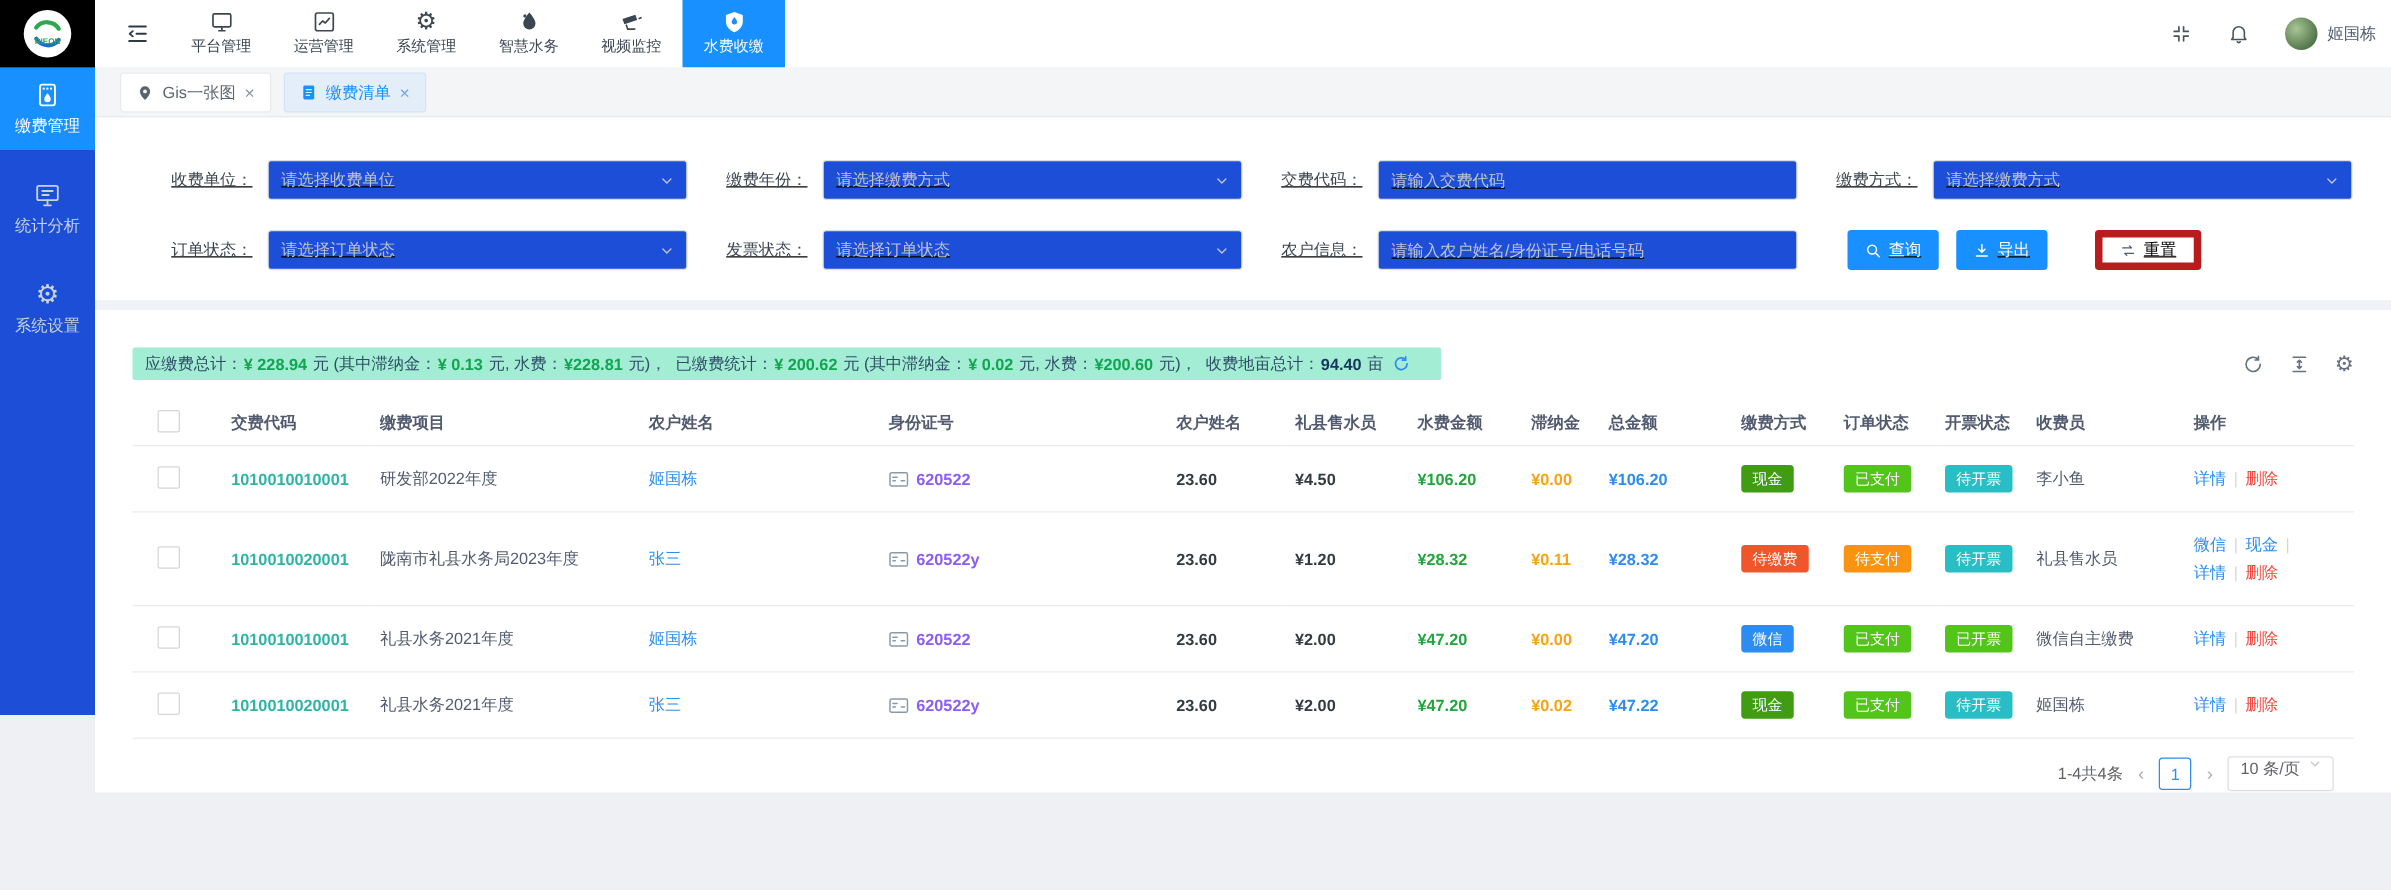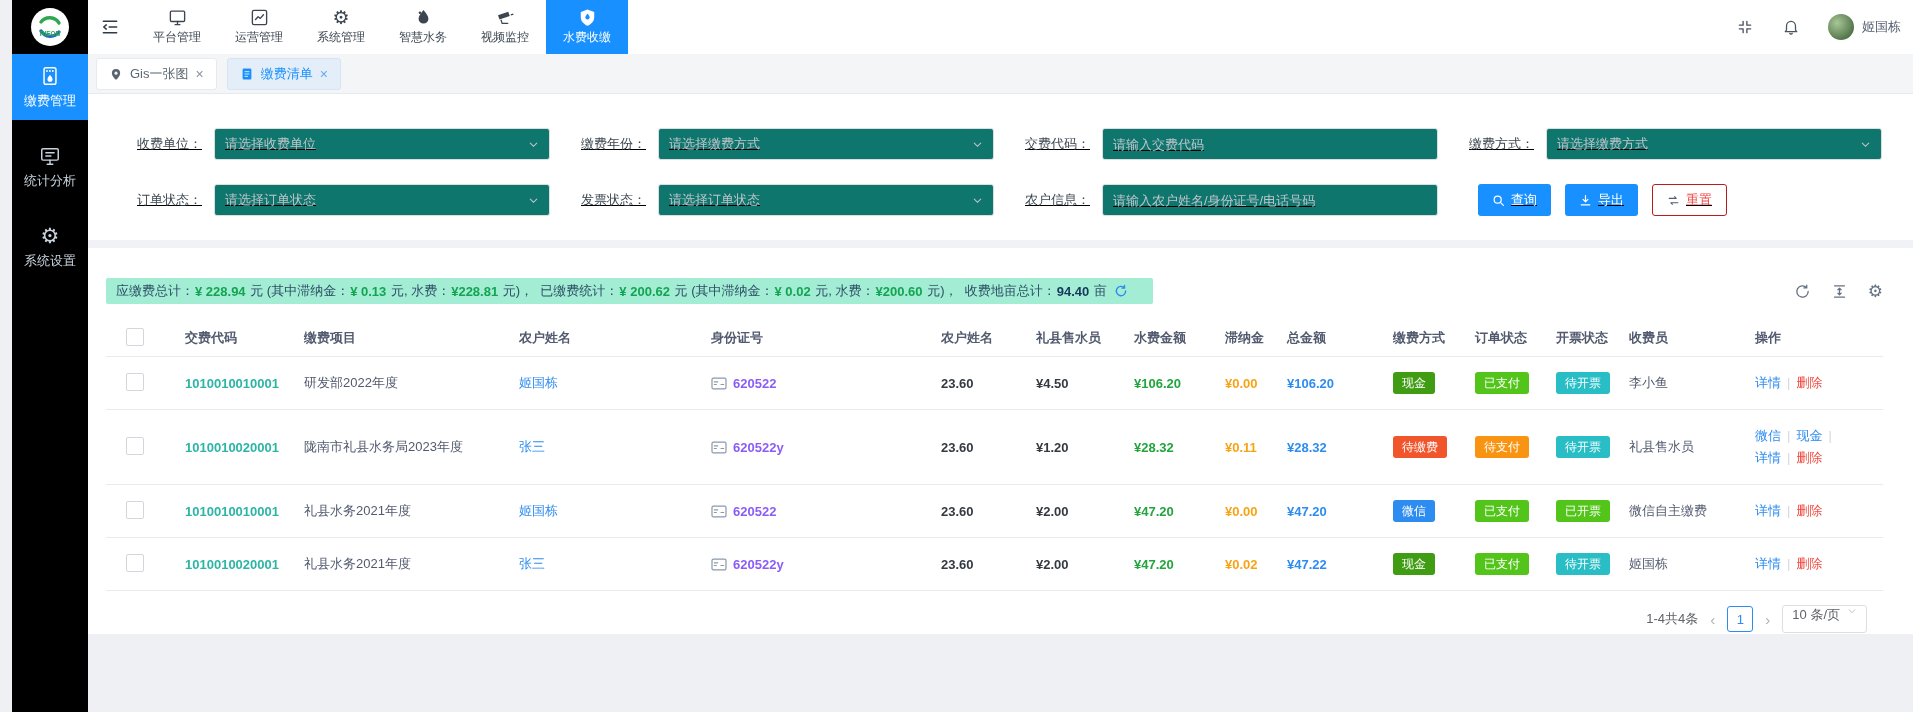--- a/index.html
+++ b/index.html
@@ -2,21 +2,21 @@
 <html><head>
 <meta charset="utf-8">
 <style>
   html,body{margin:0;padding:0;overflow:hidden;}
   body{width:1913px;height:712px;position:relative;background:#eef0f4;
        font-family:"Liberation Sans","DejaVu Sans",sans-serif;-webkit-font-smoothing:antialiased;}
   svg{display:block;}
   .uicon{line-height:1;display:inline-block;}
 
   
-  .sidebar{position:absolute;left:12px;top:0;width:76px;height:712px;background:#000000;z-index:5;}
+  .sidebar{position:absolute;left:0;top:0;width:76px;height:572px;background:#1d4ed8;z-index:5;}
   .logo-box{width:76px;height:54px;background:#000;display:flex;align-items:center;justify-content:center;}
   .side-item{height:66px;display:flex;flex-direction:column;align-items:center;justify-content:center;
              gap:5px;color:#c8d3de;font-size:13px;cursor:pointer;margin-bottom:14px;}
   .side-item.active{background:#1890ff;color:#fff;}
   .side-item .ic{height:22px;display:flex;align-items:center;}
 
   
   .topbar{position:absolute;left:76px;top:0;right:0;height:54px;background:#fff;display:flex;align-items:center;}
   .fold{margin:0 16px 0 24px;color:#2e3a45;cursor:pointer;}
   .top-menu{display:flex;height:54px;}
@@ -39,30 +39,30 @@
   .tab.active .close{color:#6aa9e8;}
 
   
   .panel{position:absolute;left:76px;top:94px;right:0;height:540px;background:#fff;}
 
   
   .filter-area{padding:34px 14px 0 30px;text-decoration:underline;}
   .f-row{display:flex;margin-bottom:24px;}
   .f-col{display:flex;align-items:center;width:444px;box-sizing:border-box;}
   .f-label{width:96px;text-align:right;padding-right:12px;font-size:13px;color:#3c4650;white-space:nowrap;}
-  .f-select,.f-input{flex:1;height:32px;border:1px solid #dcdee2;border-radius:3px;background:#0f766e;
+  .f-select,.f-input{flex:1;height:32px;border:1px solid #dcdee2;border-radius:3px;background:#1d4ed8;
             box-sizing:border-box;font-size:13px;color:#c0c4cc;}
   .f-select{display:flex;align-items:center;justify-content:space-between;padding:0 10px;cursor:pointer;}
   .f-input{padding:0 10px;outline:none;font-family:inherit;}
   .f-input::placeholder{color:#c0c4cc;}
   .f-buttons{display:flex;align-items:center;gap:14px;width:444px;padding-left:40px;box-sizing:border-box;}
   .btn{height:32px;padding:0 14px;border-radius:3px;font-size:13px;display:flex;align-items:center;gap:6px;
        cursor:pointer;border:none;font-family:inherit;}
   .btn-primary{background:#1890ff;color:#fff;}
-  .btn-default{background:#fff;border:1px solid #b91c1c;color:#ef4444;}
+  .btn-default{background:#fff;border:6px solid #b91c1c;color:#000000;margin-left:24px;}
 
   .divider{height:8px;background:#f0f2f5;margin-top:24px;}
 
   
   .summary-row{display:flex;align-items:center;margin:30px 30px 0 30px;}
   .summary-bar{background:#a2edd3;height:26px;display:inline-flex;align-items:center;gap:1px;
                padding:0 10px;font-size:13px;border-radius:2px;white-space:pre;}
   .summary-bar [data-kind="label"]{color:#2e4e66;}
   .summary-bar [data-kind="green"]{color:#13a452;font-weight:700;}
   .summary-bar [data-kind="dark"]{color:#15395c;font-weight:700;}

